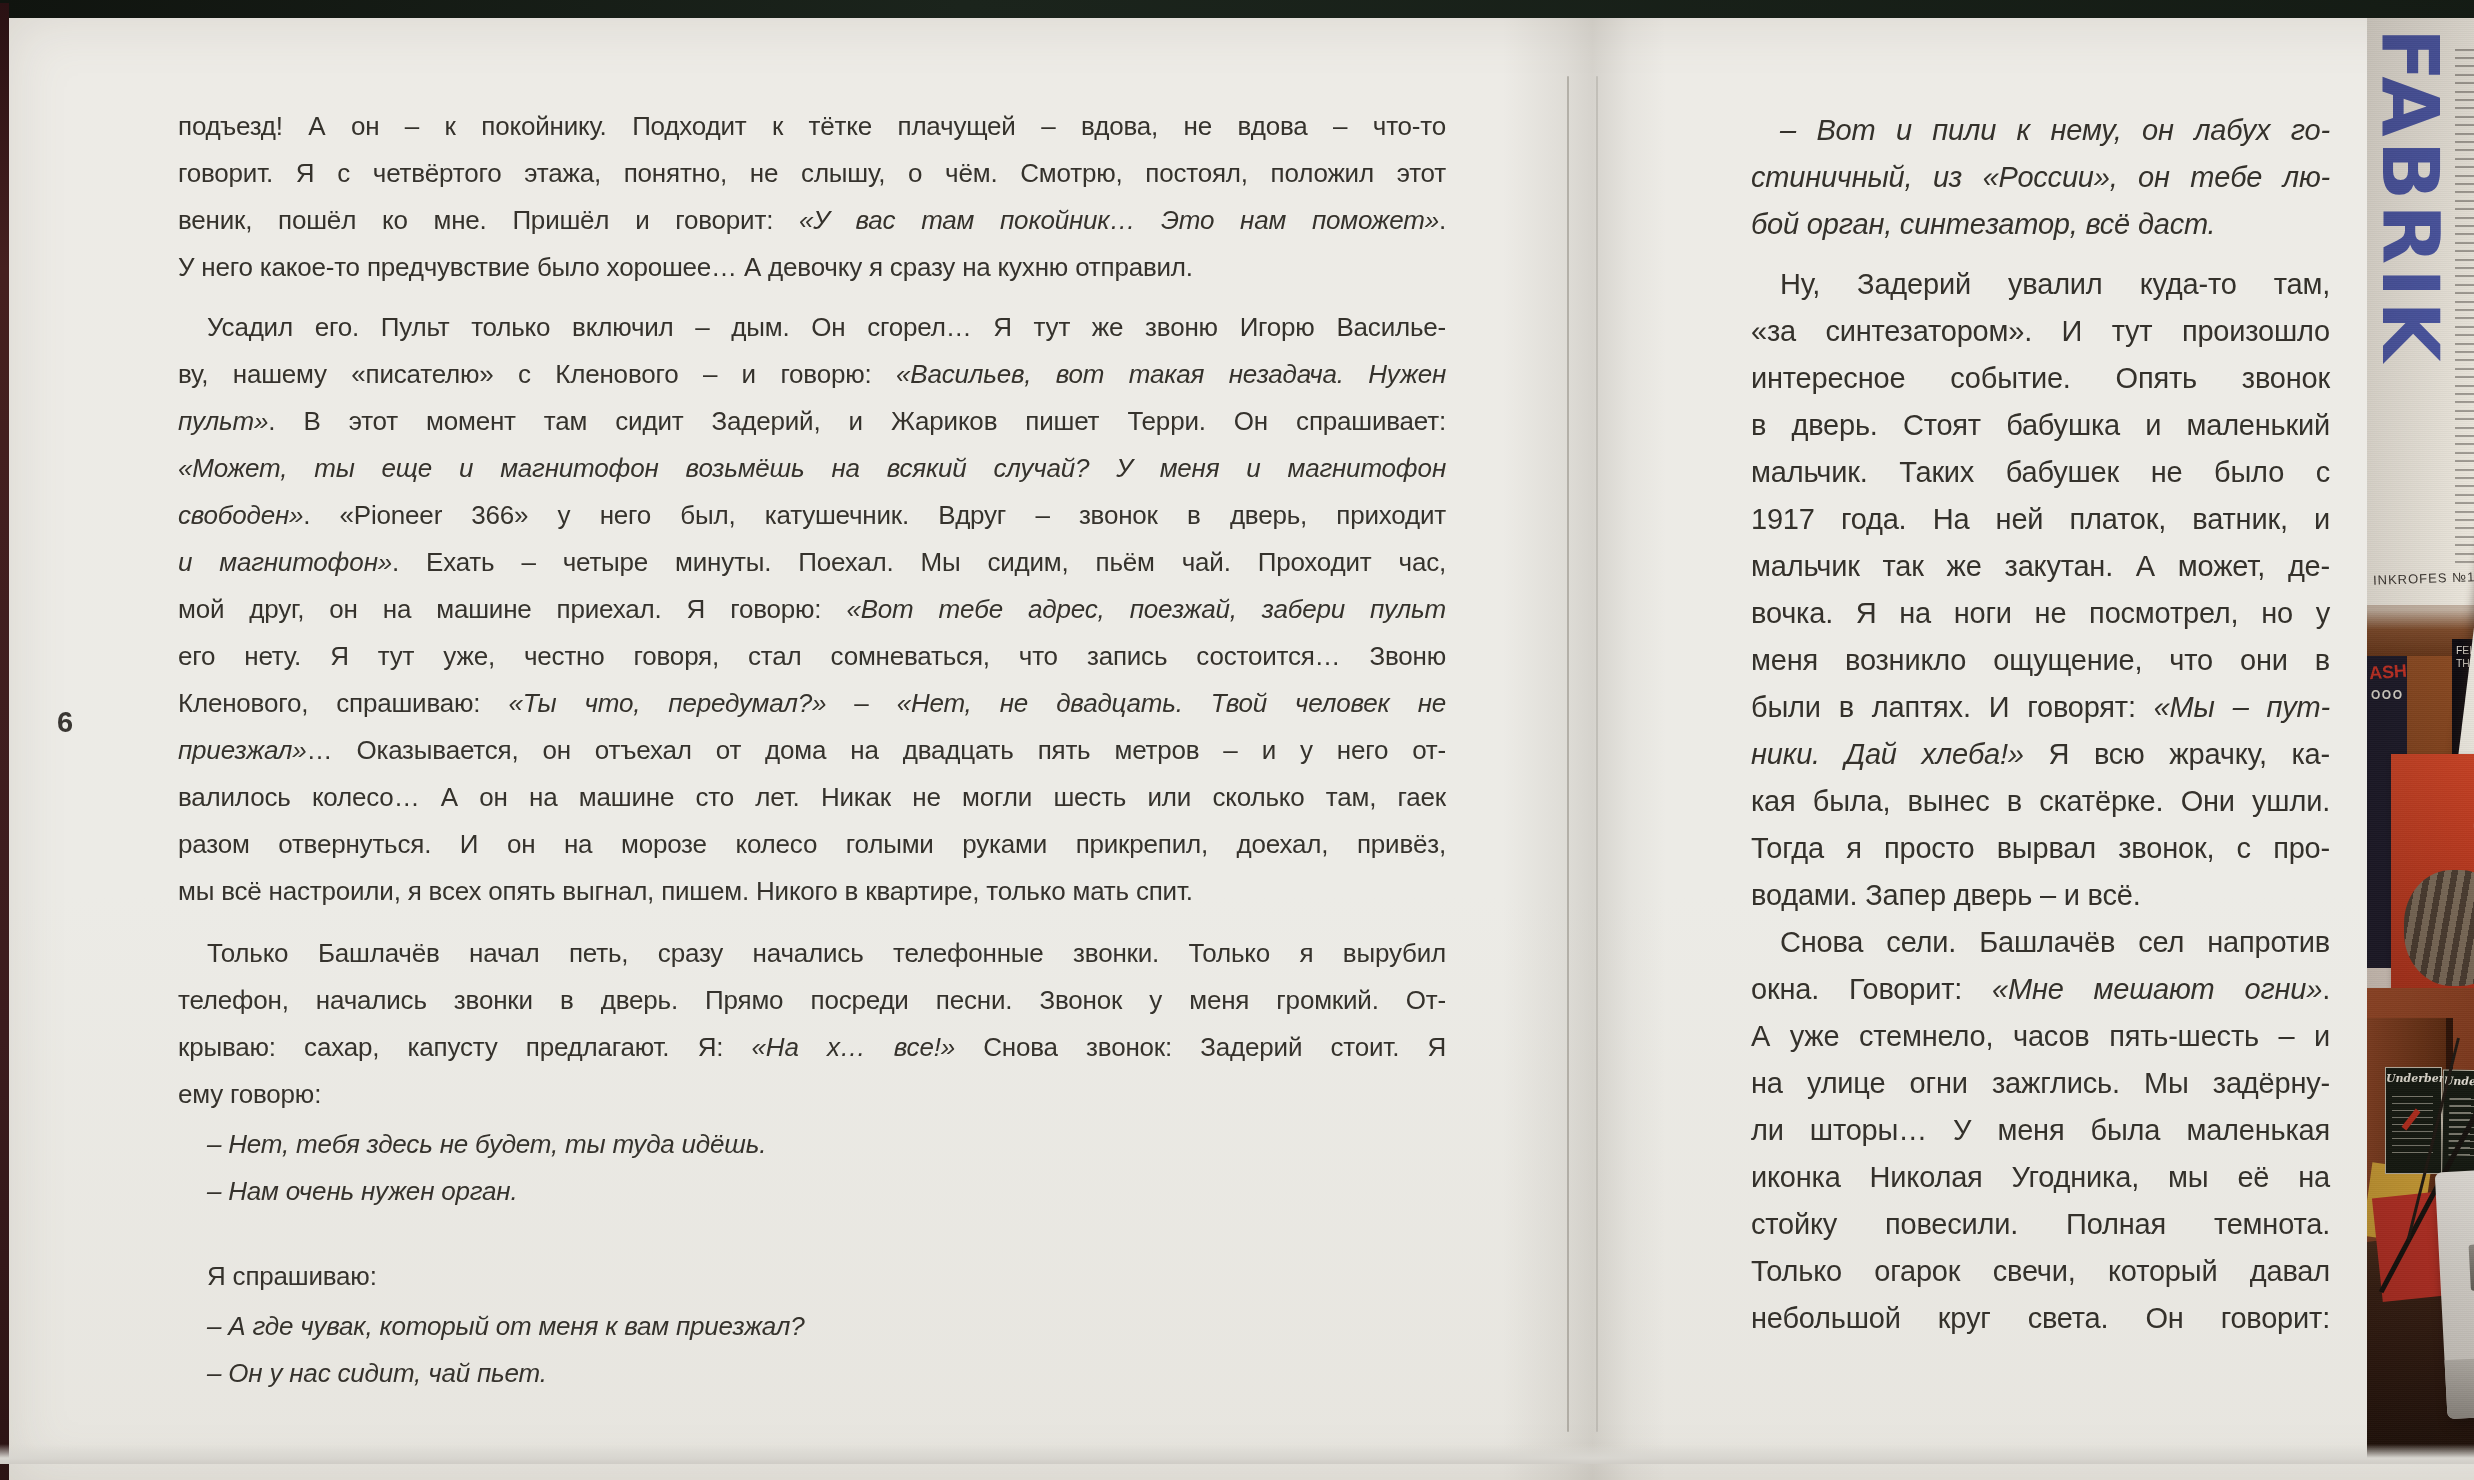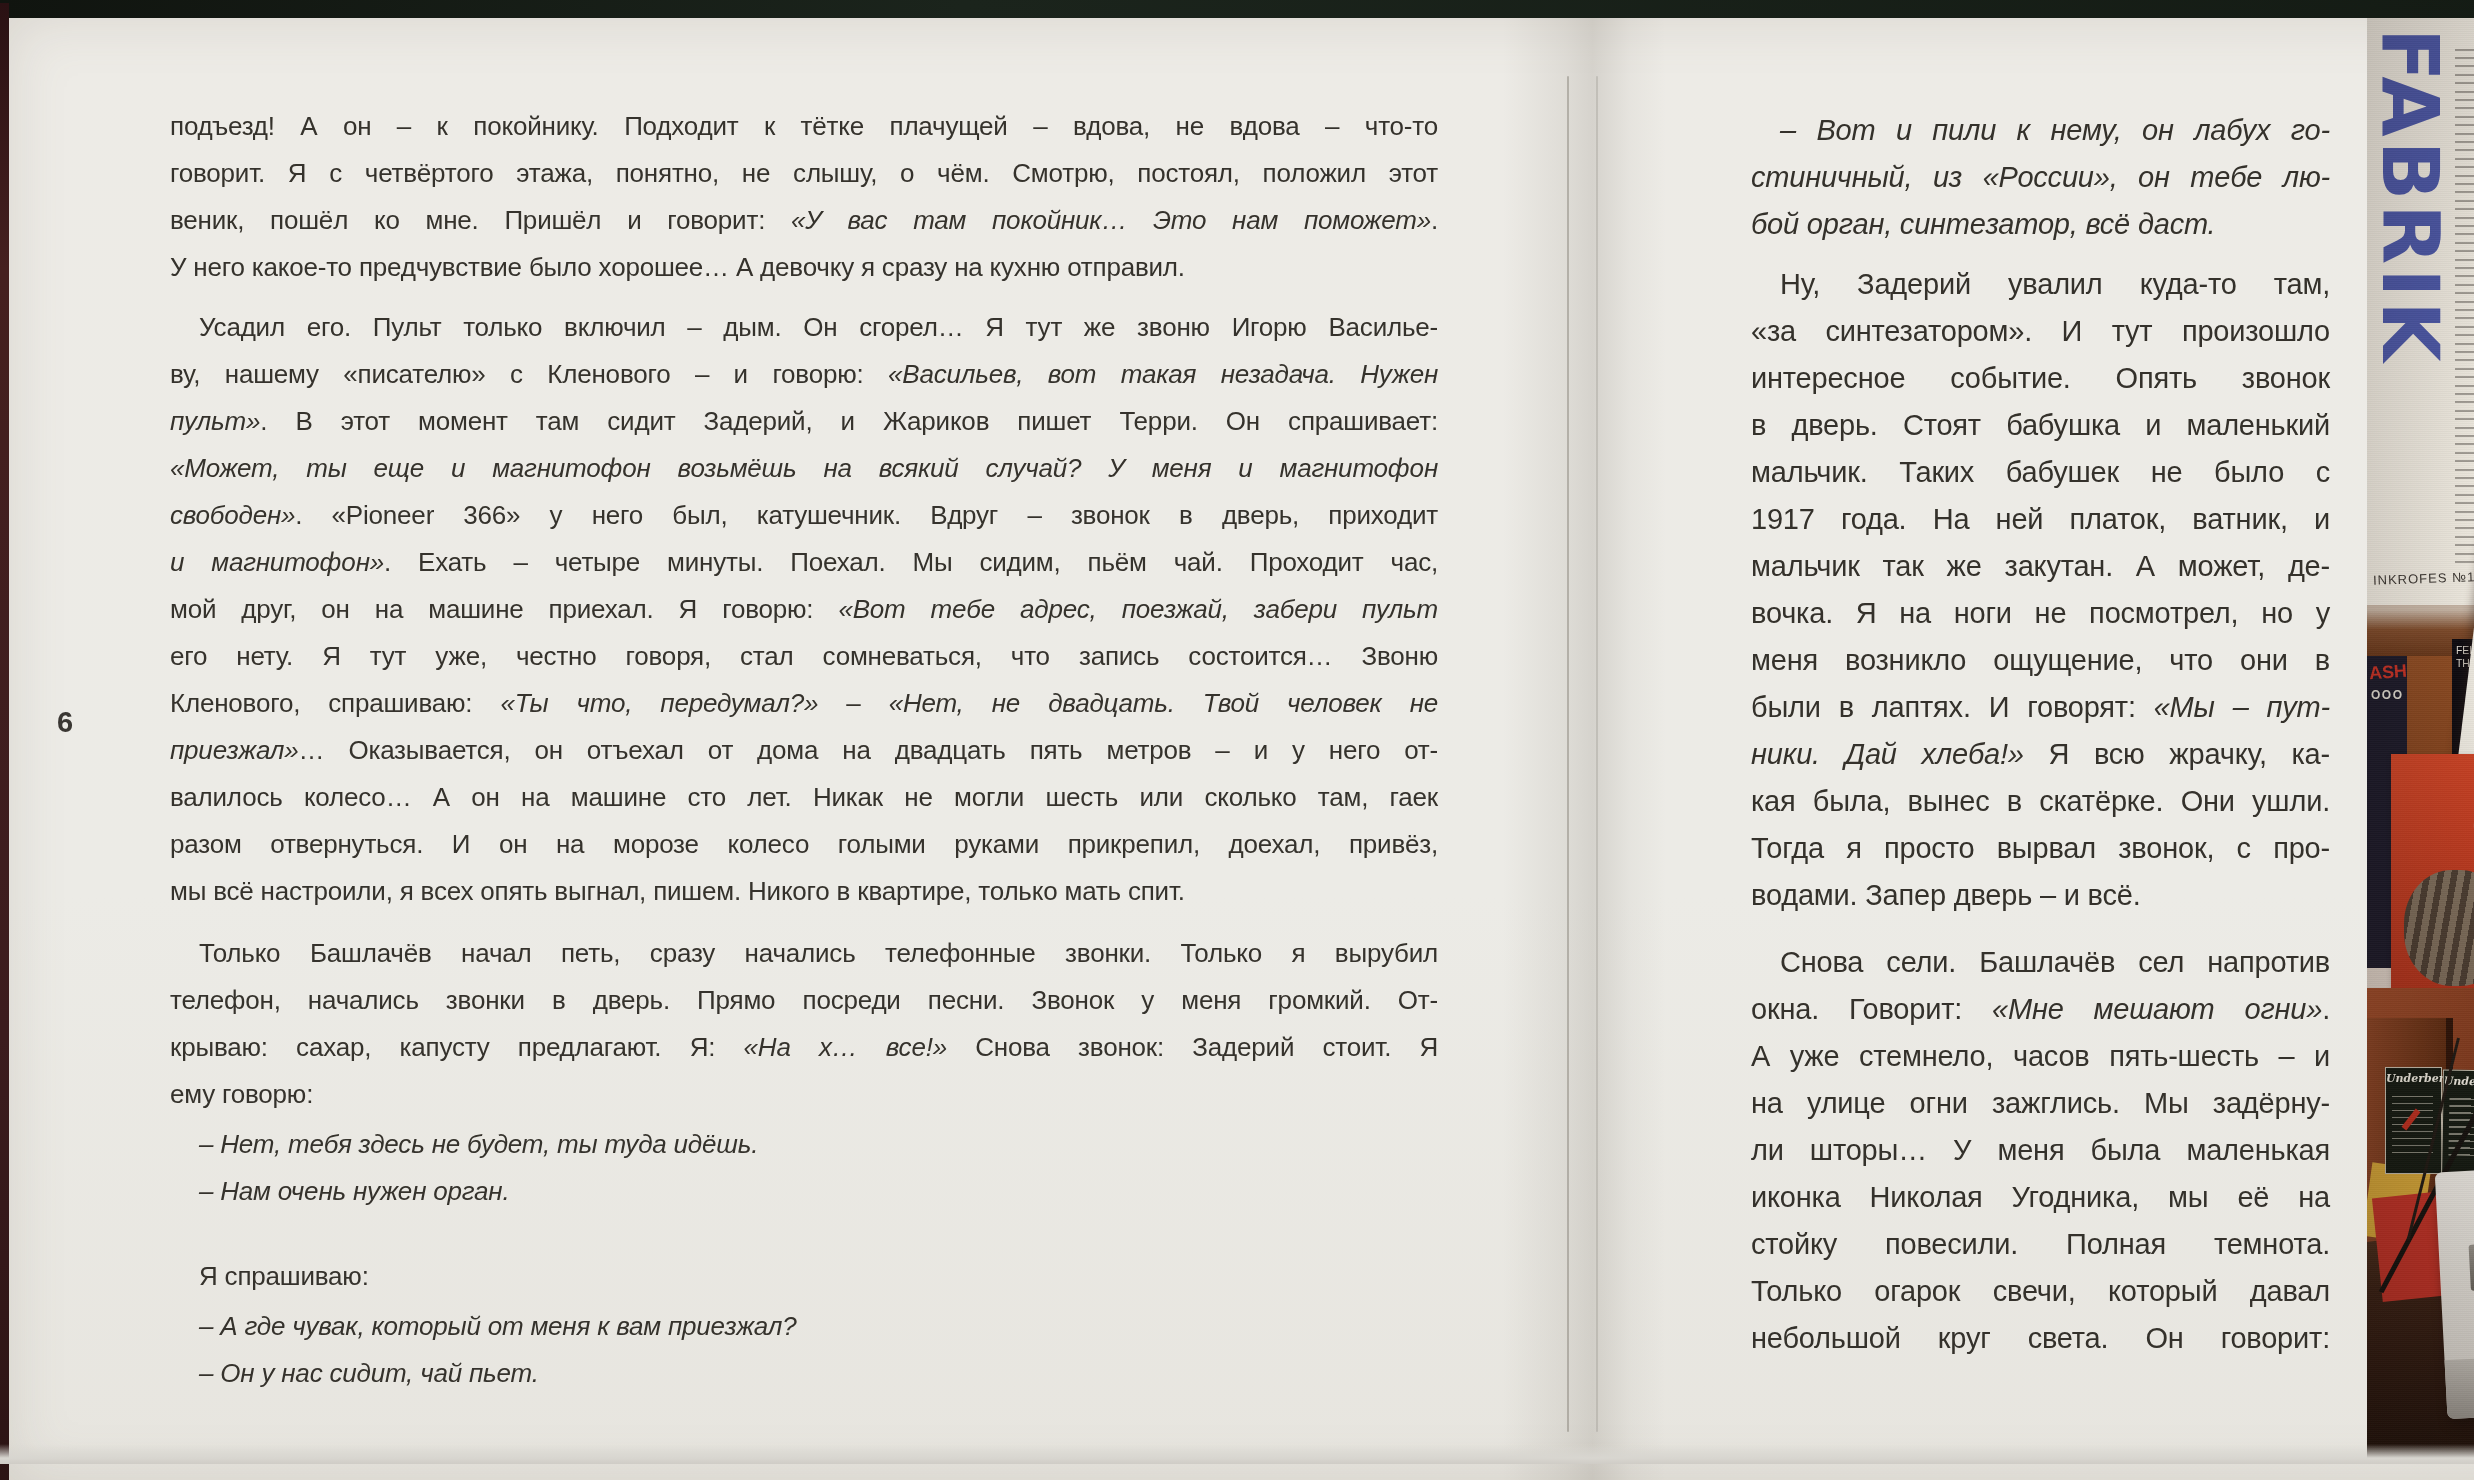--- a/index.html
+++ b/index.html
@@ -8,21 +8,21 @@
   .left-strip{position:absolute;left:0;top:3px;width:9px;height:1478px;background:linear-gradient(180deg,#2a1113,#45201f 18%,#3c1c1e 70%,#2c1414);}
   .top-strip{position:absolute;left:0;top:0;width:3208px;height:18px;background:linear-gradient(90deg,#10140f,#1b241c 30%,#141b14 80%,#0e120e);}
   .bottom-strip{position:absolute;left:0;top:1444px;width:3208px;height:20px;background:linear-gradient(180deg,rgba(215,213,206,0),#d8d6d0 70%,#cfccc6);}
   .gutter{position:absolute;left:1495px;top:0;width:163px;height:1464px;background:linear-gradient(90deg,rgba(100,92,80,0),rgba(100,92,80,.10) 38%,rgba(100,92,80,.17) 55%,rgba(100,92,80,.05) 78%,rgba(100,92,80,0));}
   .crease{position:absolute;top:59px;height:1356px;width:2px;border-radius:1.5px;}
   .c1{left:1559px;background:rgba(110,104,94,.38);}
   .c2{left:1588px;background:rgba(120,114,104,.22);}
 
   
   #page-number{position:absolute;left:57px;top:706px;font-size:29px;font-weight:700;color:#3a3733;}
-  #left-text{position:absolute;left:170px;top:103px;width:1268px;font-size:26px;line-height:47px;color:#35322c;letter-spacing:-0.2px;}
+  #left-text{position:absolute;left:178px;top:103px;width:1268px;font-size:26px;line-height:47px;color:#35322c;letter-spacing:-0.2px;}
   #right-text{position:absolute;left:1751px;top:107px;width:579px;font-size:29px;line-height:47px;color:#34312b;letter-spacing:-0.2px;}
   .line{white-space:pre-wrap;}
   .justify{text-align:justify;text-align-last:justify;}
   .ind{padding-left:29px;}
   .it{font-style:italic;}
 
   
   #photo{position:absolute;left:2367px;top:18px;width:832px;height:1443px;overflow:hidden;background:#1e1114;}
   #photo div{position:absolute;}
   .ph-wall{left:0;top:0;width:554px;height:1015px;background:linear-gradient(100deg,#ddd2c8,#cfc2b6 50%,#b9a89b);}
@@ -127,21 +127,21 @@
         <div class="line justify"><span>1917 года. На ней платок, ватник, и</span></div>
         <div class="line justify"><span>мальчик так же закутан. А может, де-</span></div>
         <div class="line justify"><span>вочка. Я на ноги не посмотрел, но у</span></div>
         <div class="line justify"><span>меня возникло ощущение, что они в</span></div>
         <div class="line justify"><span>были в лаптях. И говорят: </span><span class="it">«Мы – пут-</span></div>
         <div class="line justify"><span class="it">ники. Дай хлеба!»</span><span> Я всю жрачку, ка-</span></div>
         <div class="line justify"><span>кая была, вынес в скатёрке. Они ушли.</span></div>
         <div class="line justify"><span>Тогда я просто вырвал звонок, с про-</span></div>
         <div class="line"><span>водами. Запер дверь – и всё.</span></div>
       </div>
-      <div style="margin-top: 20px;">
+      <div style="">
         <div class="line justify ind"><span>Снова сели. Башлачёв сел напротив</span></div>
         <div class="line justify"><span>окна. Говорит: </span><span class="it">«Мне мешают огни»</span><span>.</span></div>
         <div class="line justify"><span>А уже стемнело, часов пять-шесть – и</span></div>
         <div class="line justify"><span>на улице огни зажглись. Мы задёрну-</span></div>
         <div class="line justify"><span>ли шторы… У меня была маленькая</span></div>
         <div class="line justify"><span>иконка Николая Угодника, мы её на</span></div>
         <div class="line justify"><span>стойку повесили. Полная темнота.</span></div>
         <div class="line justify"><span>Только огарок свечи, который давал</span></div>
         <div class="line justify"><span>небольшой круг света. Он говорит:</span></div>
       </div>

